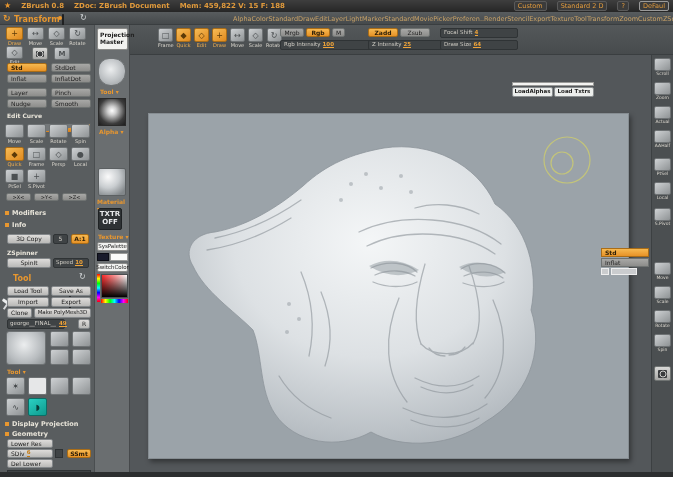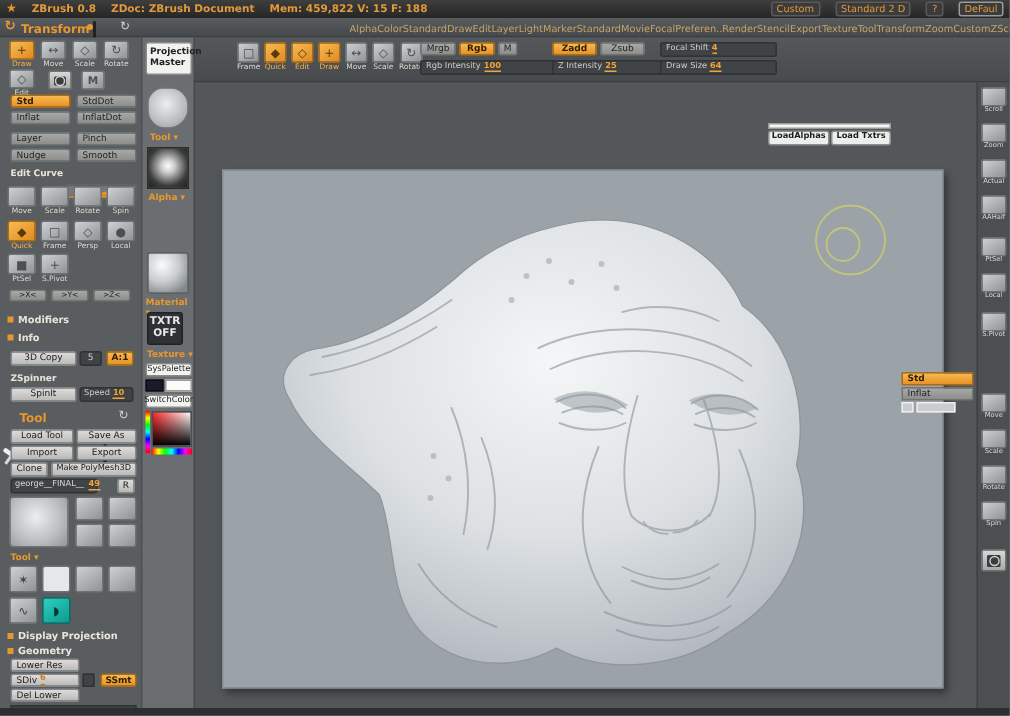--- a/index.html
+++ b/index.html
@@ -74,21 +74,21 @@
       <span class="menuitem">Alpha</span>
       <span class="menuitem">Color</span>
       <span class="menuitem">Standard</span>
       <span class="menuitem">Draw</span>
       <span class="menuitem">Edit</span>
       <span class="menuitem">Layer</span>
       <span class="menuitem">Light</span>
       <span class="menuitem">Marker</span>
       <span class="menuitem">Standard</span>
       <span class="menuitem">Movie</span>
-      <span class="menuitem">Focal</span>
+      <span class="menuitem">Picker</span>
       <span class="menuitem">Preferen..</span>
       <span class="menuitem">Render</span>
       <span class="menuitem">Stencil</span>
       <span class="menuitem">Export</span>
       <span class="menuitem">Texture</span>
       <span class="menuitem">Tool</span>
       <span class="menuitem">Transform</span>
       <span class="menuitem">Zoom</span>
       <span class="menuitem">Custom</span>
       <span class="menuitem">ZScript</span>

